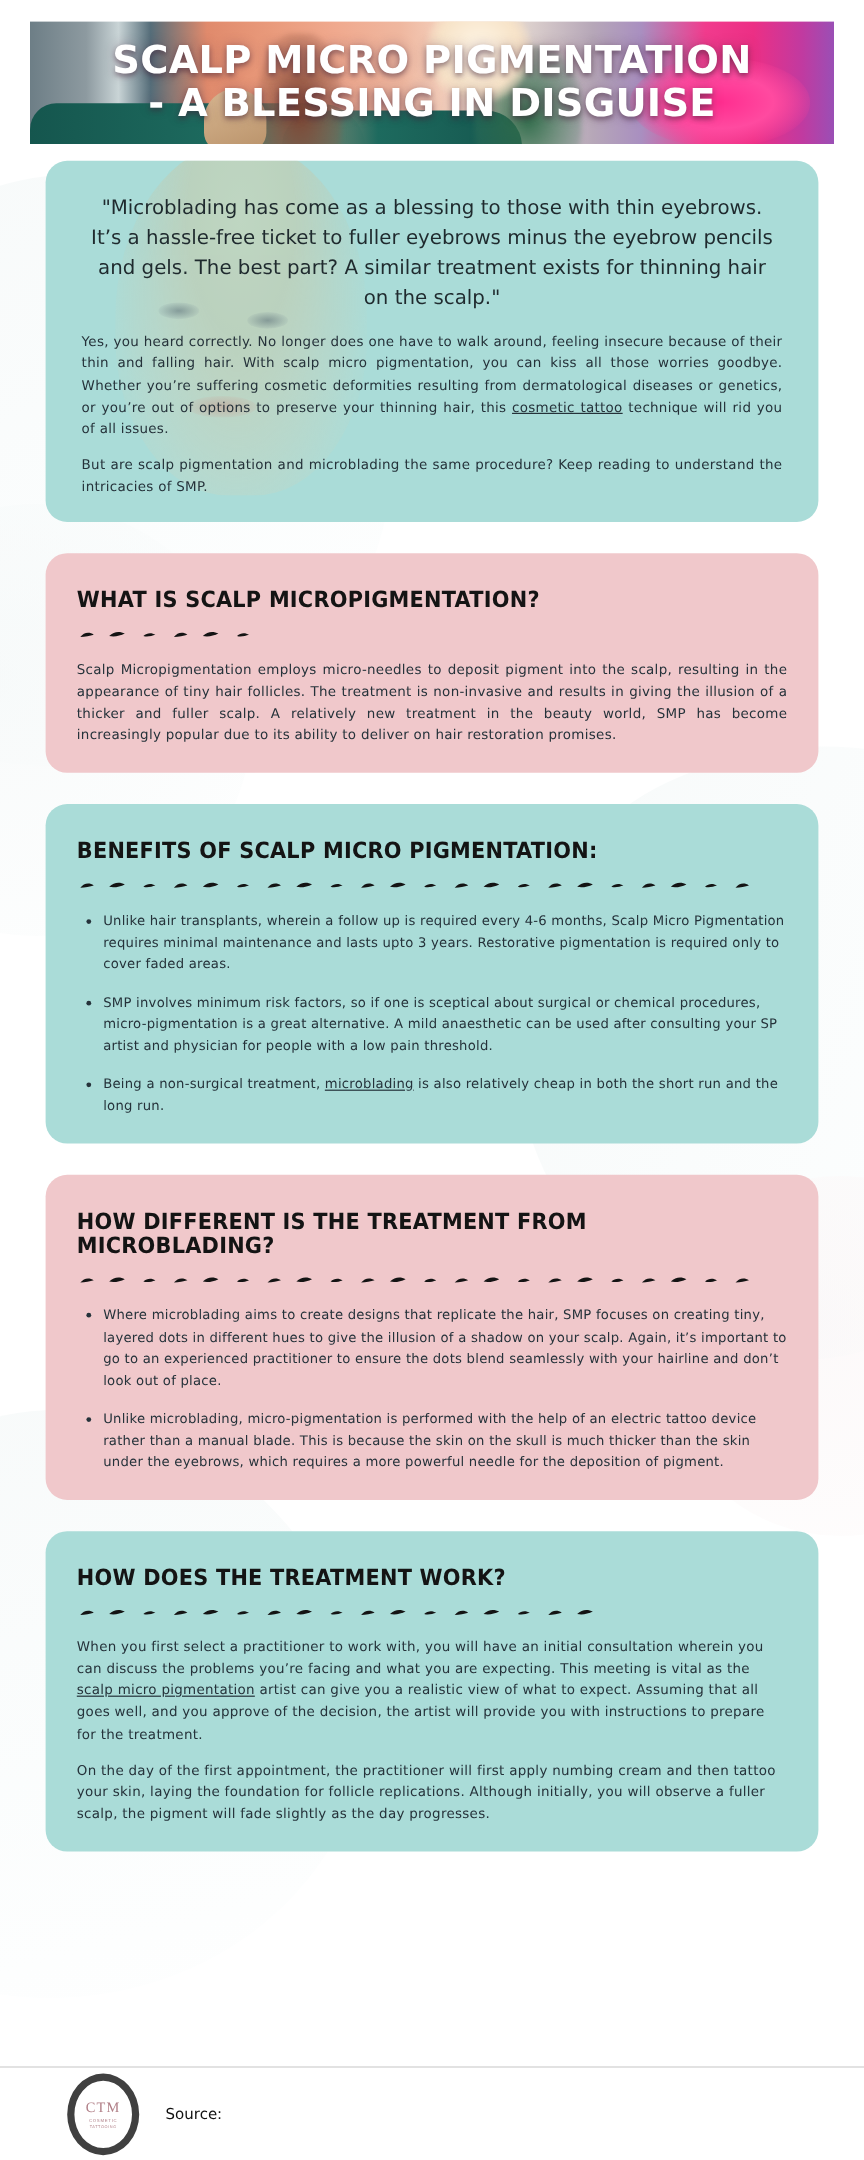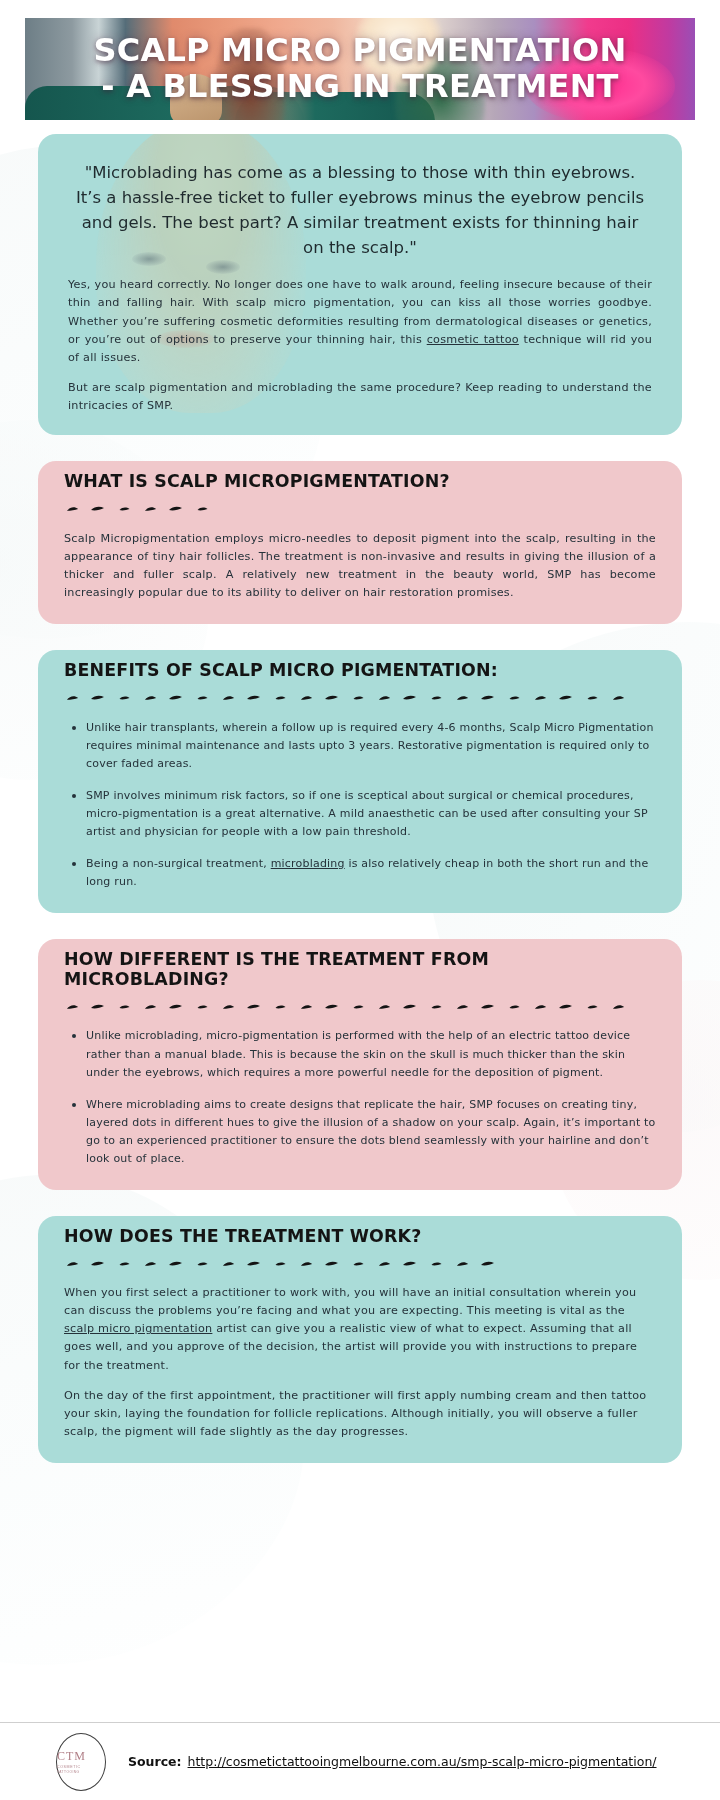--- a/index.html
+++ b/index.html
@@ -129,21 +129,21 @@
       0 2px 4px rgba(60,30,50,0.45),
       0 0 10px rgba(80,40,70,0.35);
     white-space: nowrap;
   }
 
   
   .card {
     position: relative;
     margin: 0 38px;
     border-radius: 18px;
-    padding: 8px 26px 22px 26px;
+    padding: 28px 26px 22px 26px;
     box-sizing: border-box;
     overflow: hidden;
   }
   .card.teal  { background: #aadcd8; }
   .card.pink  { background: #f0c8cb; }
   .card-spacer-md { height: 26px; }
 
   
   .card.quote {
     margin-top: 14px;
@@ -272,24 +272,25 @@
     border-top: 1px solid #cfcfcf;
     display: flex;
     align-items: center;
     padding-left: 56px;
     box-sizing: border-box;
     background: #ffffff;
     z-index: 5;
   }
   .logo {
     width: 48px; height: 56px;
-    border: 1px solid #404040;
+    border: 6px solid #404040;
     border-radius: 50%;
     display: flex;
     flex-direction: column;
+    align-items: center;
     justify-content: center;
     margin-right: 22px;
     flex: none;
   }
   .logo .ctm {
     font-family: "Liberation Serif", serif;
     font-size: 12px;
     letter-spacing: 1px;
     color: #b07f87;
     line-height: 1;
@@ -303,21 +304,21 @@
   }
   .logo .sub2 {
     font-family: "Liberation Sans", sans-serif;
     font-size: 3.2px;
     letter-spacing: .5px;
     color: #b07f87;
     margin-top: 1px;
   }
   .src-label {
     font-family: "DejaVu Sans", sans-serif;
-    font-weight: bold;
+    font-weight: normal;
     font-size: 12.5px;
     color: #111111;
     margin-right: 6px;
   }
   .src-url {
     font-family: "DejaVu Sans", sans-serif;
     font-size: 12.5px;
     color: #111111;
     text-decoration: underline;
   }
@@ -338,21 +339,21 @@
   <div class="hero">
     <div class="hs-sofa"></div>
     <div class="hs-sofa2"></div>
     <div class="hero-shape hs-plantA"></div>
     <div class="hero-shape hs-plantB"></div>
     <div class="hs-bust"></div>
     <div class="hero-shape hs-lamp"></div>
     <div class="hs-lip"></div>
     <div class="hero-title">
       <div class="line">SCALP MICRO PIGMENTATION</div>
-      <div class="line">- A BLESSING IN TREATMENT</div>
+      <div class="line">- A BLESSING IN DISGUISE</div>
     </div>
   </div>
 
   <div class="card teal quote">
     <div class="ghost-photo"></div>
     <div class="ghost-eye l"></div>
     <div class="ghost-eye r"></div>
     <div class="ghost-lip"></div>
 
     <div class="quote-text">"Microblading has come as a blessing to those with thin eyebrows. It’s a hassle-free ticket to fuller eyebrows minus the eyebrow pencils and gels. The best part? A similar treatment exists for thinning hair on the scalp."</div>
@@ -534,22 +535,22 @@
           <path d="M1 6 C5 2, 10 2, 14 4 C10 6, 5 7, 1 6 Z" fill="#141414"></path>
         </svg>
         <svg width="20" height="9" viewBox="0 0 15 9">
           <path d="M2 6 C5 3, 9 3, 12 5 C9 6, 5 7, 2 6 Z" fill="#141414"></path>
         </svg>
         <svg width="14" height="9" viewBox="0 0 15 9">
           <path d="M1 7 C4 3, 9 2, 13 5 C10 6, 5 7, 1 7 Z" fill="#141414"></path>
         </svg>
       </div>
     <ul class="bullets">
+      <li>Where microblading aims to create designs that replicate the hair, SMP focuses on creating tiny, layered dots in different hues to give the illusion of a shadow on your scalp. Again, it’s important to go to an experienced practitioner to ensure the dots blend seamlessly with your hairline and don’t look out of place.</li>
       <li>Unlike microblading, micro-pigmentation is performed with the help of an electric tattoo device rather than a manual blade. This is because the skin on the skull is much thicker than the skin under the eyebrows, which requires a more powerful needle for the deposition of pigment.</li>
-      <li>Where microblading aims to create designs that replicate the hair, SMP focuses on creating tiny, layered dots in different hues to give the illusion of a shadow on your scalp. Again, it’s important to go to an experienced practitioner to ensure the dots blend seamlessly with your hairline and don’t look out of place.</li>
     </ul>
   </div>
 
   <div class="card-spacer-md"></div>
 
   <div class="card teal">
     <div class="sec-head">HOW DOES THE TREATMENT WORK?</div>
     <div class="strokes">
         <svg width="14" height="9" viewBox="0 0 15 9">
           <path d="M1 7 C4 3, 9 2, 13 5 C10 6, 5 7, 1 7 Z" fill="#141414"></path>
@@ -609,14 +610,13 @@
 
 </div>
 
 <div class="footer">
   <div class="logo">
     <div class="ctm">CTM</div>
     <div class="sub1">COSMETIC</div>
     <div class="sub2">TATTOOING</div>
   </div>
   <span class="src-label">Source:</span>
-  <a class="src-url" href="#">http://cosmetictattooingmelbourne.com.au/smp-scalp-micro-pigmentation/</a>
 </div>
 
 </body></html>

